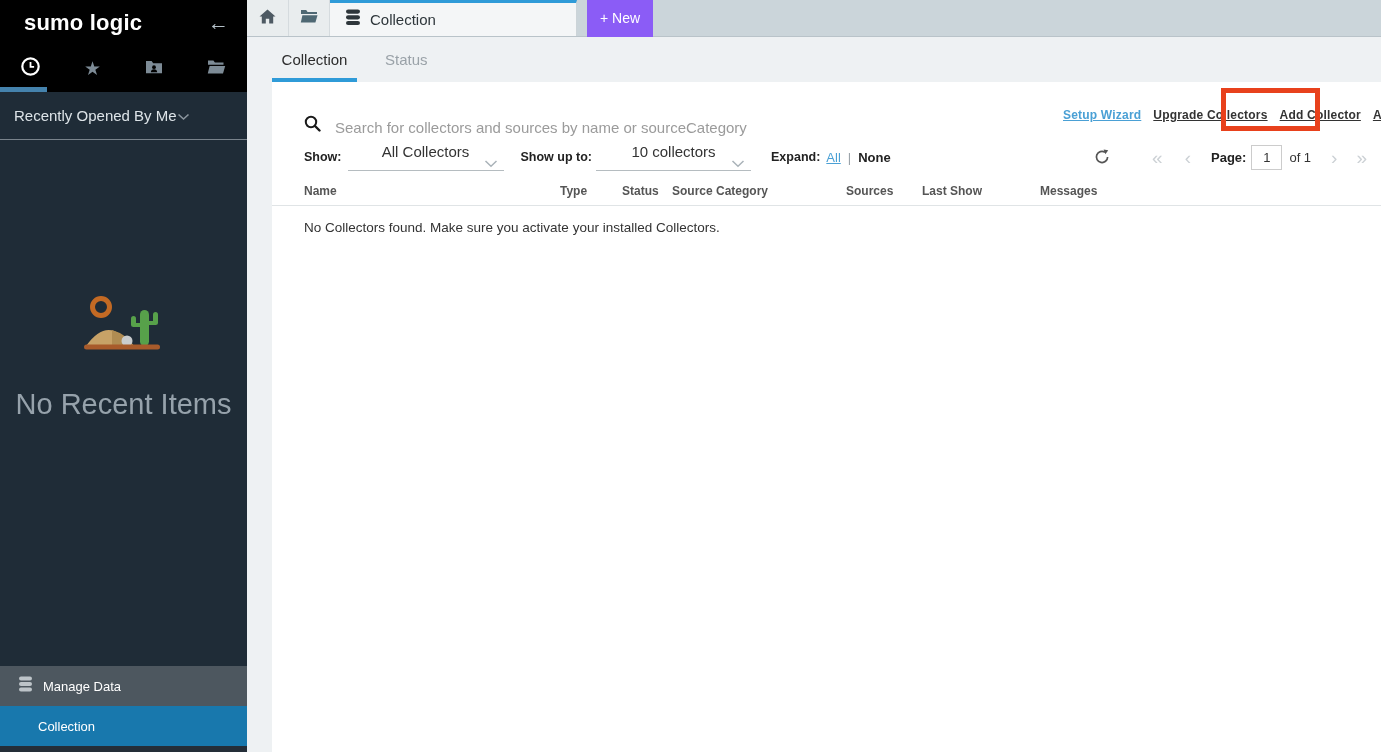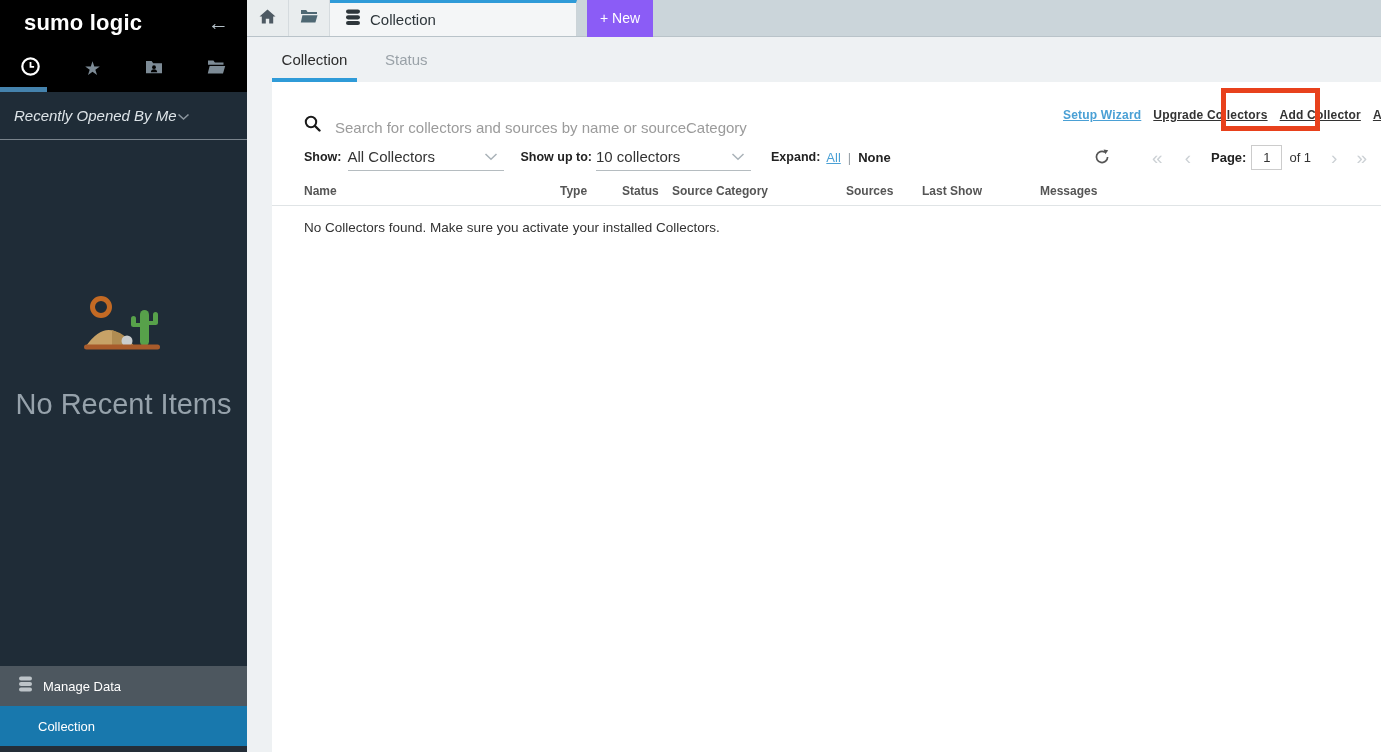--- a/index.html
+++ b/index.html
@@ -9,21 +9,21 @@
 
   
   .sidebar { width:247px; flex:0 0 247px; display:flex; flex-direction:column; background:#1f2c37; }
   .logo-row { height:45px; background:#000; display:flex; align-items:center; padding:0 18px 0 24px; flex:0 0 45px; }
   .logo { color:#fff; font-size:22px; font-weight:700; letter-spacing:.2px; }
   .back-btn { margin-left:auto; background:none; border:none; color:#b3bfc7; font-size:21px; line-height:1; cursor:pointer; font-family:inherit; }
   .icon-row { height:47px; background:#000; display:flex; position:relative; flex:0 0 47px; }
   .icon-cell { flex:1; display:flex; align-items:center; justify-content:center; cursor:pointer; }
   .star-glyph { color:#7d8b96; font-size:19px; line-height:1; }
   .active-indicator { position:absolute; left:0; bottom:0; width:47px; height:5px; background:#4583ad; }
-  .recent-row { height:48px; flex:0 0 48px; background:#1f2c37; display:flex; align-items:center; padding:0 16px 0 14px; border-bottom:1px solid #79838b; cursor:pointer;font-style:italic; }
+  .recent-row { height:48px; flex:0 0 48px; background:#1f2c37; display:flex; align-items:center; padding:0 16px 0 14px; border-bottom:1px solid #79838b; cursor:pointer; }
   .recent-label { color:#dde4e8; font-size:15px; }
   .recent-row svg { margin-left:auto; }
   .sidebar-body { flex:1 1 auto; display:flex; flex-direction:column; align-items:center; overflow:hidden; }
   .illustration { margin-top:150px; }
   .empty-title { margin-top:24px; color:#96a2ab; font-size:29px; font-weight:300; }
   .empty-desc { margin-top:16px; color:#8c98a1; font-size:15.5px; line-height:1.25; text-align:center; width:214px; }
   .side-item { height:40px; flex:0 0 40px; display:flex; align-items:center; padding-left:18px; cursor:pointer; }
   .side-item .lbl { color:#fff; font-size:13px; margin-left:10px; }
   .item-appcatalog { background:#000; }
   .item-managedata { background:#4d575f; }
@@ -53,21 +53,21 @@
 
   .search-row { position:relative; height:54px; display:flex; align-items:flex-end; padding-left:32px; }
   .search-input { border:none; outline:none; font-family:inherit; font-size:15px; color:#333; margin-left:14px; width:500px; }
   .search-input::placeholder { color:#9b9b9b; opacity:1; }
   .links-row { position:absolute; left:791px; top:26px; display:flex; gap:12px; white-space:nowrap; }
   .links-row a { font-size:12px; font-weight:600; color:#333; text-decoration:underline; letter-spacing:.2px; cursor:pointer; }
   .links-row a.blue { color:#4aa0d5; }
 
   .filter-row { height:30px; margin-top:6px; display:flex; align-items:center; padding:0 10px 0 32px; }
   .flabel { font-size:12.5px; font-weight:600; color:#222; }
-  .dropdown { display:flex; align-items:center; border-bottom:1px solid #b5bcc0; height:28px; cursor:pointer; }
+  .dropdown { display:flex; align-items:center; border-bottom:1px solid #b5bcc0; height:28px; cursor:pointer;flex-direction:column; }
   .dropdown .dval { font-size:15px; color:#333; }
   .dropdown svg { margin-left:auto; margin-right:6px; }
   .dd1 { width:156px; margin-left:6px; }
   .dd2 { width:155px; margin-left:4px; }
   .lbl2 { margin-left:17px; }
   .lbl3 { margin-left:20px; }
   .expand-all { margin-left:6px; font-size:13px; color:#4aa0d5; text-decoration:underline; cursor:pointer; }
   .expand-sep { margin-left:7px; font-size:13px; color:#9aa this; color:#9aa2a8; }
   .expand-none { margin-left:7px; font-size:13px; font-weight:700; color:#222; cursor:pointer; }
 

